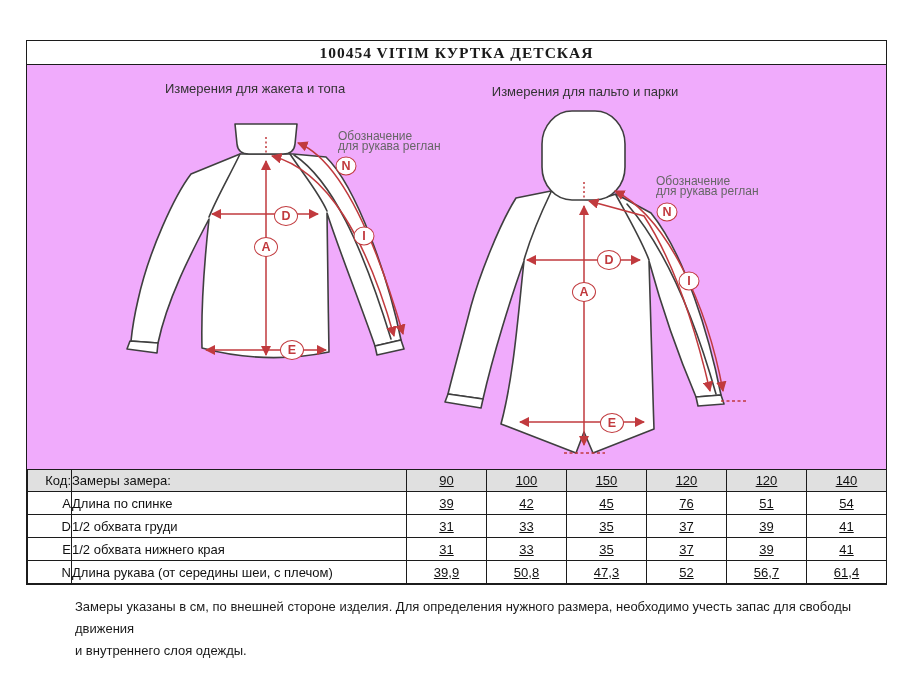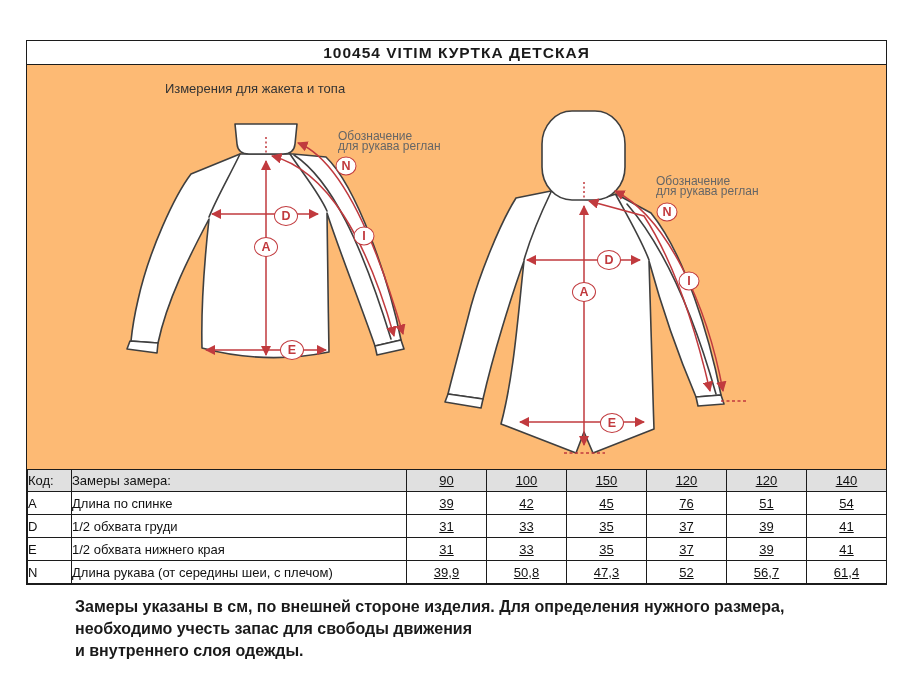--- a/index.html
+++ b/index.html
@@ -1,54 +1,55 @@
 <!DOCTYPE html>
 <html><head>
 <meta charset="utf-8">
 <style>
   html,body{margin:0;padding:0;background:#fff;}
   .page{position:relative;width:900px;height:692px;background:#fff;
         font-family:"Liberation Sans","DejaVu Sans",sans-serif;color:#111;overflow:hidden;}
   .frame{position:absolute;left:26px;top:40px;width:859px;border:1.5px solid #1c1c1c;}
   .title-bar{height:23px;line-height:23px;border-bottom:1.5px solid #1c1c1c;
-             text-align:center;font-size:15.5px;font-weight:600;letter-spacing:1px;color:#1a1a1a;}
-  .diagrams{position:relative;width:859px;height:404px;background:#fdba74;}
+             text-align:center;font-size:15.5px;font-weight:600;letter-spacing:1px;color:#1a1a1a;font-family:Liberation Serif, serif;}
+  .diagrams{position:relative;width:859px;height:404px;background:#f0abfc;}
   .diagram-title{position:absolute;top:16px;transform:translateX(-50%);
                  font-size:13px;color:#333;white-space:nowrap;}
   .dt-left{left:228px;}
   .dt-right{left:558px;top:19px;}
   .note{position:absolute;font-size:12px;line-height:10px;color:#666;white-space:nowrap;}
   .note-left{left:311px;top:66px;}
   .note-right{left:629px;top:111px;}
   .gsvg{position:absolute;left:0;top:0;}
   .marker{position:absolute;width:24px;height:20px;border:1.5px solid #c13a3e;border-radius:50%;
           background:#fff;color:#c13a3e;font-size:12.5px;font-weight:600;text-align:center;
           line-height:19px;transform:translate(-50%,-50%);z-index:3;box-sizing:border-box;}
   .mk-n{width:21px;height:19px;line-height:17px;}
   table.sizes{border-collapse:collapse;width:859px;table-layout:fixed;font-size:13px;color:#111;}
   table.sizes td,table.sizes th{border:1px solid #1c1c1c;height:22px;padding:0 0;
           font-weight:400;overflow:hidden;white-space:nowrap;}
   table.sizes th{background:#e0e0e0;height:21px;}
-  .c-code{text-align:left;margin-left:20px;}
+  .c-code{text-align:right;margin-left:20px;}
   .c-place{text-align:left;padding-left:6px;}
   .c-val{text-align:center;text-decoration:underline;}
   th.c-place{padding-left:6px;}
-  .footnote{position:absolute;left:75px;top:596px;width:800px;font-size:16px;
-            font-weight:700;color:#1a1a1a;line-height:22px;}
+  .footnote{position:absolute;left:75px;top:596px;width:800px;font-size:13px;
+            font-weight:400;color:#1a1a1a;line-height:22px;}
 </style>
 </head>
 <body>
 
 <div class="page">
   <div class="frame">
 
     <div class="title-bar">100454 VITIM КУРТКА ДЕТСКАЯ</div>
 
     <div class="diagrams">
       <div class="diagram-title dt-left">Измерения для жакета и топа</div>
+      <div class="diagram-title dt-right">Измерения для пальто и парки</div>
 
       <svg class="gsvg" width="859" height="404" viewBox="0 0 859 404">
         <defs>
           <marker id="arr" viewBox="0 0 10 10" refX="9" refY="5" markerWidth="7" markerHeight="7" orient="auto-start-reverse">
             <path d="M0,0 L10,5 L0,10 Z" fill="#c13a3e"></path>
           </marker>
         </defs>
 
         <g fill="#ffffff" stroke="#3f3f3f" stroke-width="1.6" stroke-linejoin="round" stroke-linecap="round">
           <path d="M213,89 L164,109 C148,130 122,185 111,235 C107,252 105,266 104,276

